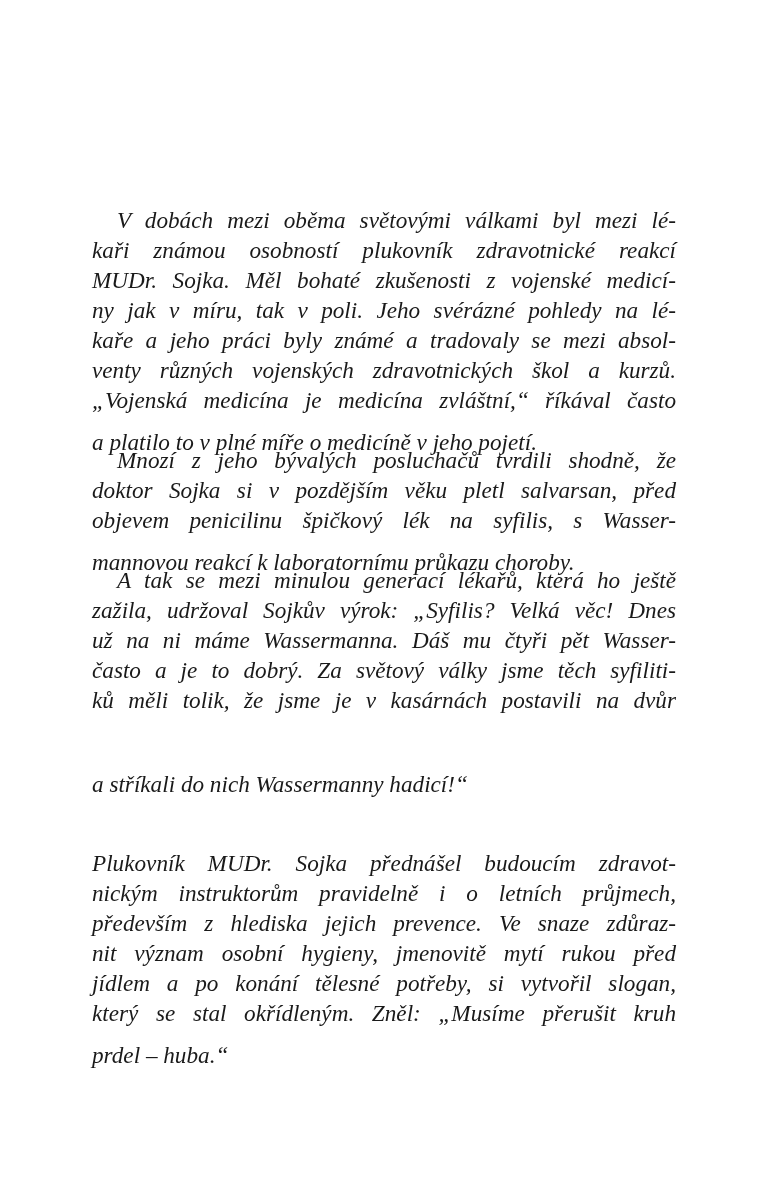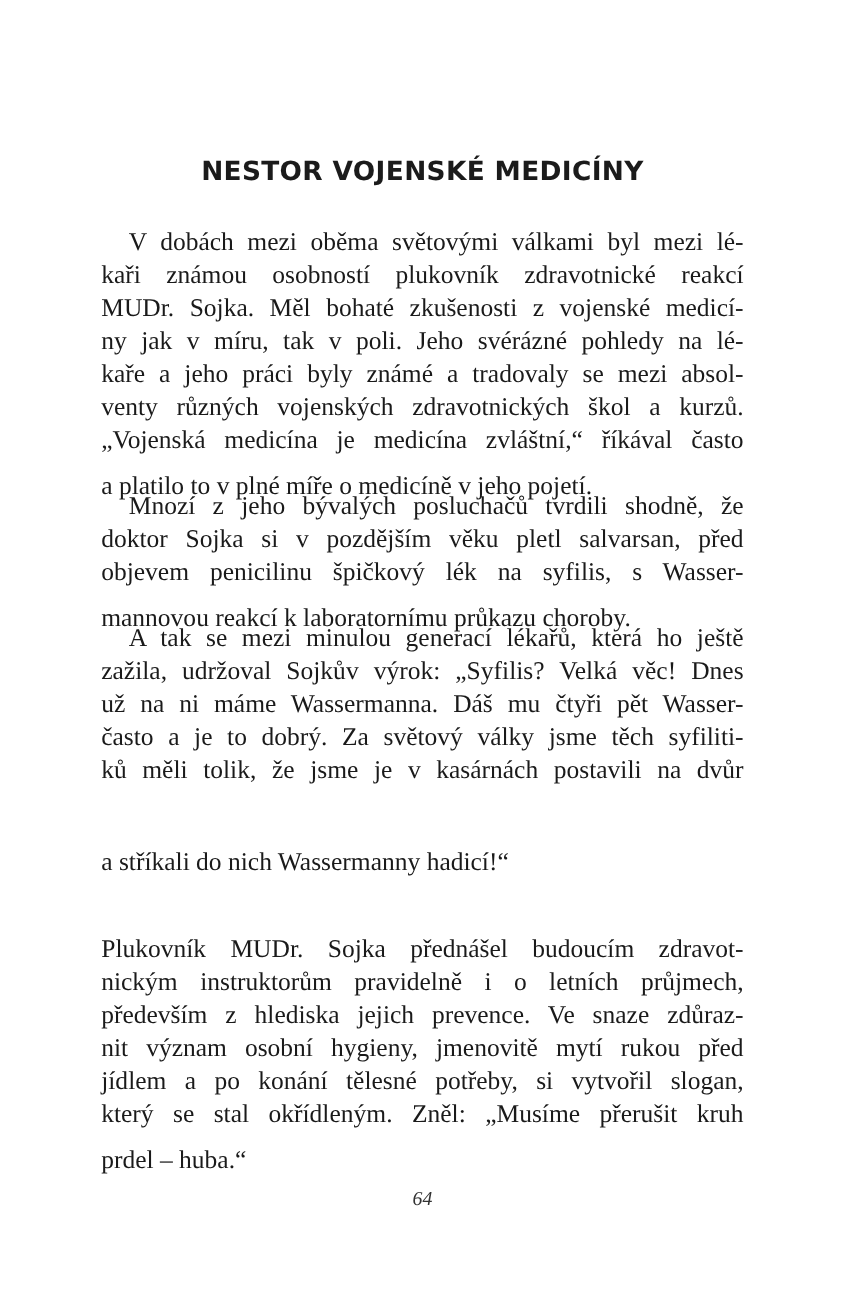--- a/index.html
+++ b/index.html
@@ -9,35 +9,34 @@
       position: absolute; left: 0; width: 768px; text-align: center;
       font-family: "DejaVu Sans", sans-serif; font-weight: bold;
       font-size: 24px; letter-spacing: 0.3px; color: #1b1b1b; margin: 0;
     }
     .h1 { top: 142px; }
     .h2 { top: 786px; }
     .line {
       position: absolute; left: 92px; width: 584px;
       font-family: "Liberation Serif", serif; font-size: 23.2px;
       line-height: 30px; height: 30px; white-space: nowrap;
-      text-align: justify; text-align-last: justify; color: #1a1a1a;
+      text-align: justify; text-align-last: justify; color: #1a1a1a; font-style: italic;
     }
     .line.indent { left: 117px; width: 559px; }
     .line.last { text-align-last: left; margin-top: 12px; }
     .pagenum {
       position: absolute; left: 0; width: 768px; top: 1079px; text-align: center;
       font-family: "Liberation Serif", serif; font-style: italic; font-size: 18px; color: #333333;
     }
   </style>
 </head>
 <body>
 
 <div class="page">
 
-  <h2 class="heading h1">NESTOR VOJENSKÉ MEDICÍNY</h2>
 
   <div>
     <div class="line indent" style="top:205px">V dobách mezi oběma světovými válkami byl mezi lé-</div>
     <div class="line" style="top:235px">kaři známou osobností plukovník zdravotnické reakcí</div>
     <div class="line" style="top:265px">MUDr. Sojka. Měl bohaté zkušenosti z vojenské medicí-</div>
     <div class="line" style="top:295px">ny jak v míru, tak v poli. Jeho svérázné pohledy na lé-</div>
     <div class="line" style="top:325px">kaře a jeho práci byly známé a tradovaly se mezi absol-</div>
     <div class="line" style="top:355px">venty různých vojenských zdravotnických škol a kurzů.</div>
     <div class="line" style="top:385px">„Vojenská medicína je medicína zvláštní,“ říkával často</div>
     <div class="line last" style="top:415px">a platilo to v plné míře o medicíně v jeho pojetí.</div>
@@ -59,14 +58,13 @@
   <div>
     <div class="line" style="top:848px">Plukovník MUDr. Sojka přednášel budoucím zdravot-</div>
     <div class="line" style="top:878px">nickým instruktorům pravidelně i o letních průjmech,</div>
     <div class="line" style="top:908px">především z hlediska jejich prevence. Ve snaze zdůraz-</div>
     <div class="line" style="top:938px">nit význam osobní hygieny, jmenovitě mytí rukou před</div>
     <div class="line" style="top:968px">jídlem a po konání tělesné potřeby, si vytvořil slogan,</div>
     <div class="line" style="top:998px">který se stal okřídleným. Zněl: „Musíme přerušit kruh</div>
     <div class="line last" style="top:1028px">prdel – huba.“</div>
   </div>
 
-  <div class="pagenum">64</div>
 </div>
 
 </body></html>

